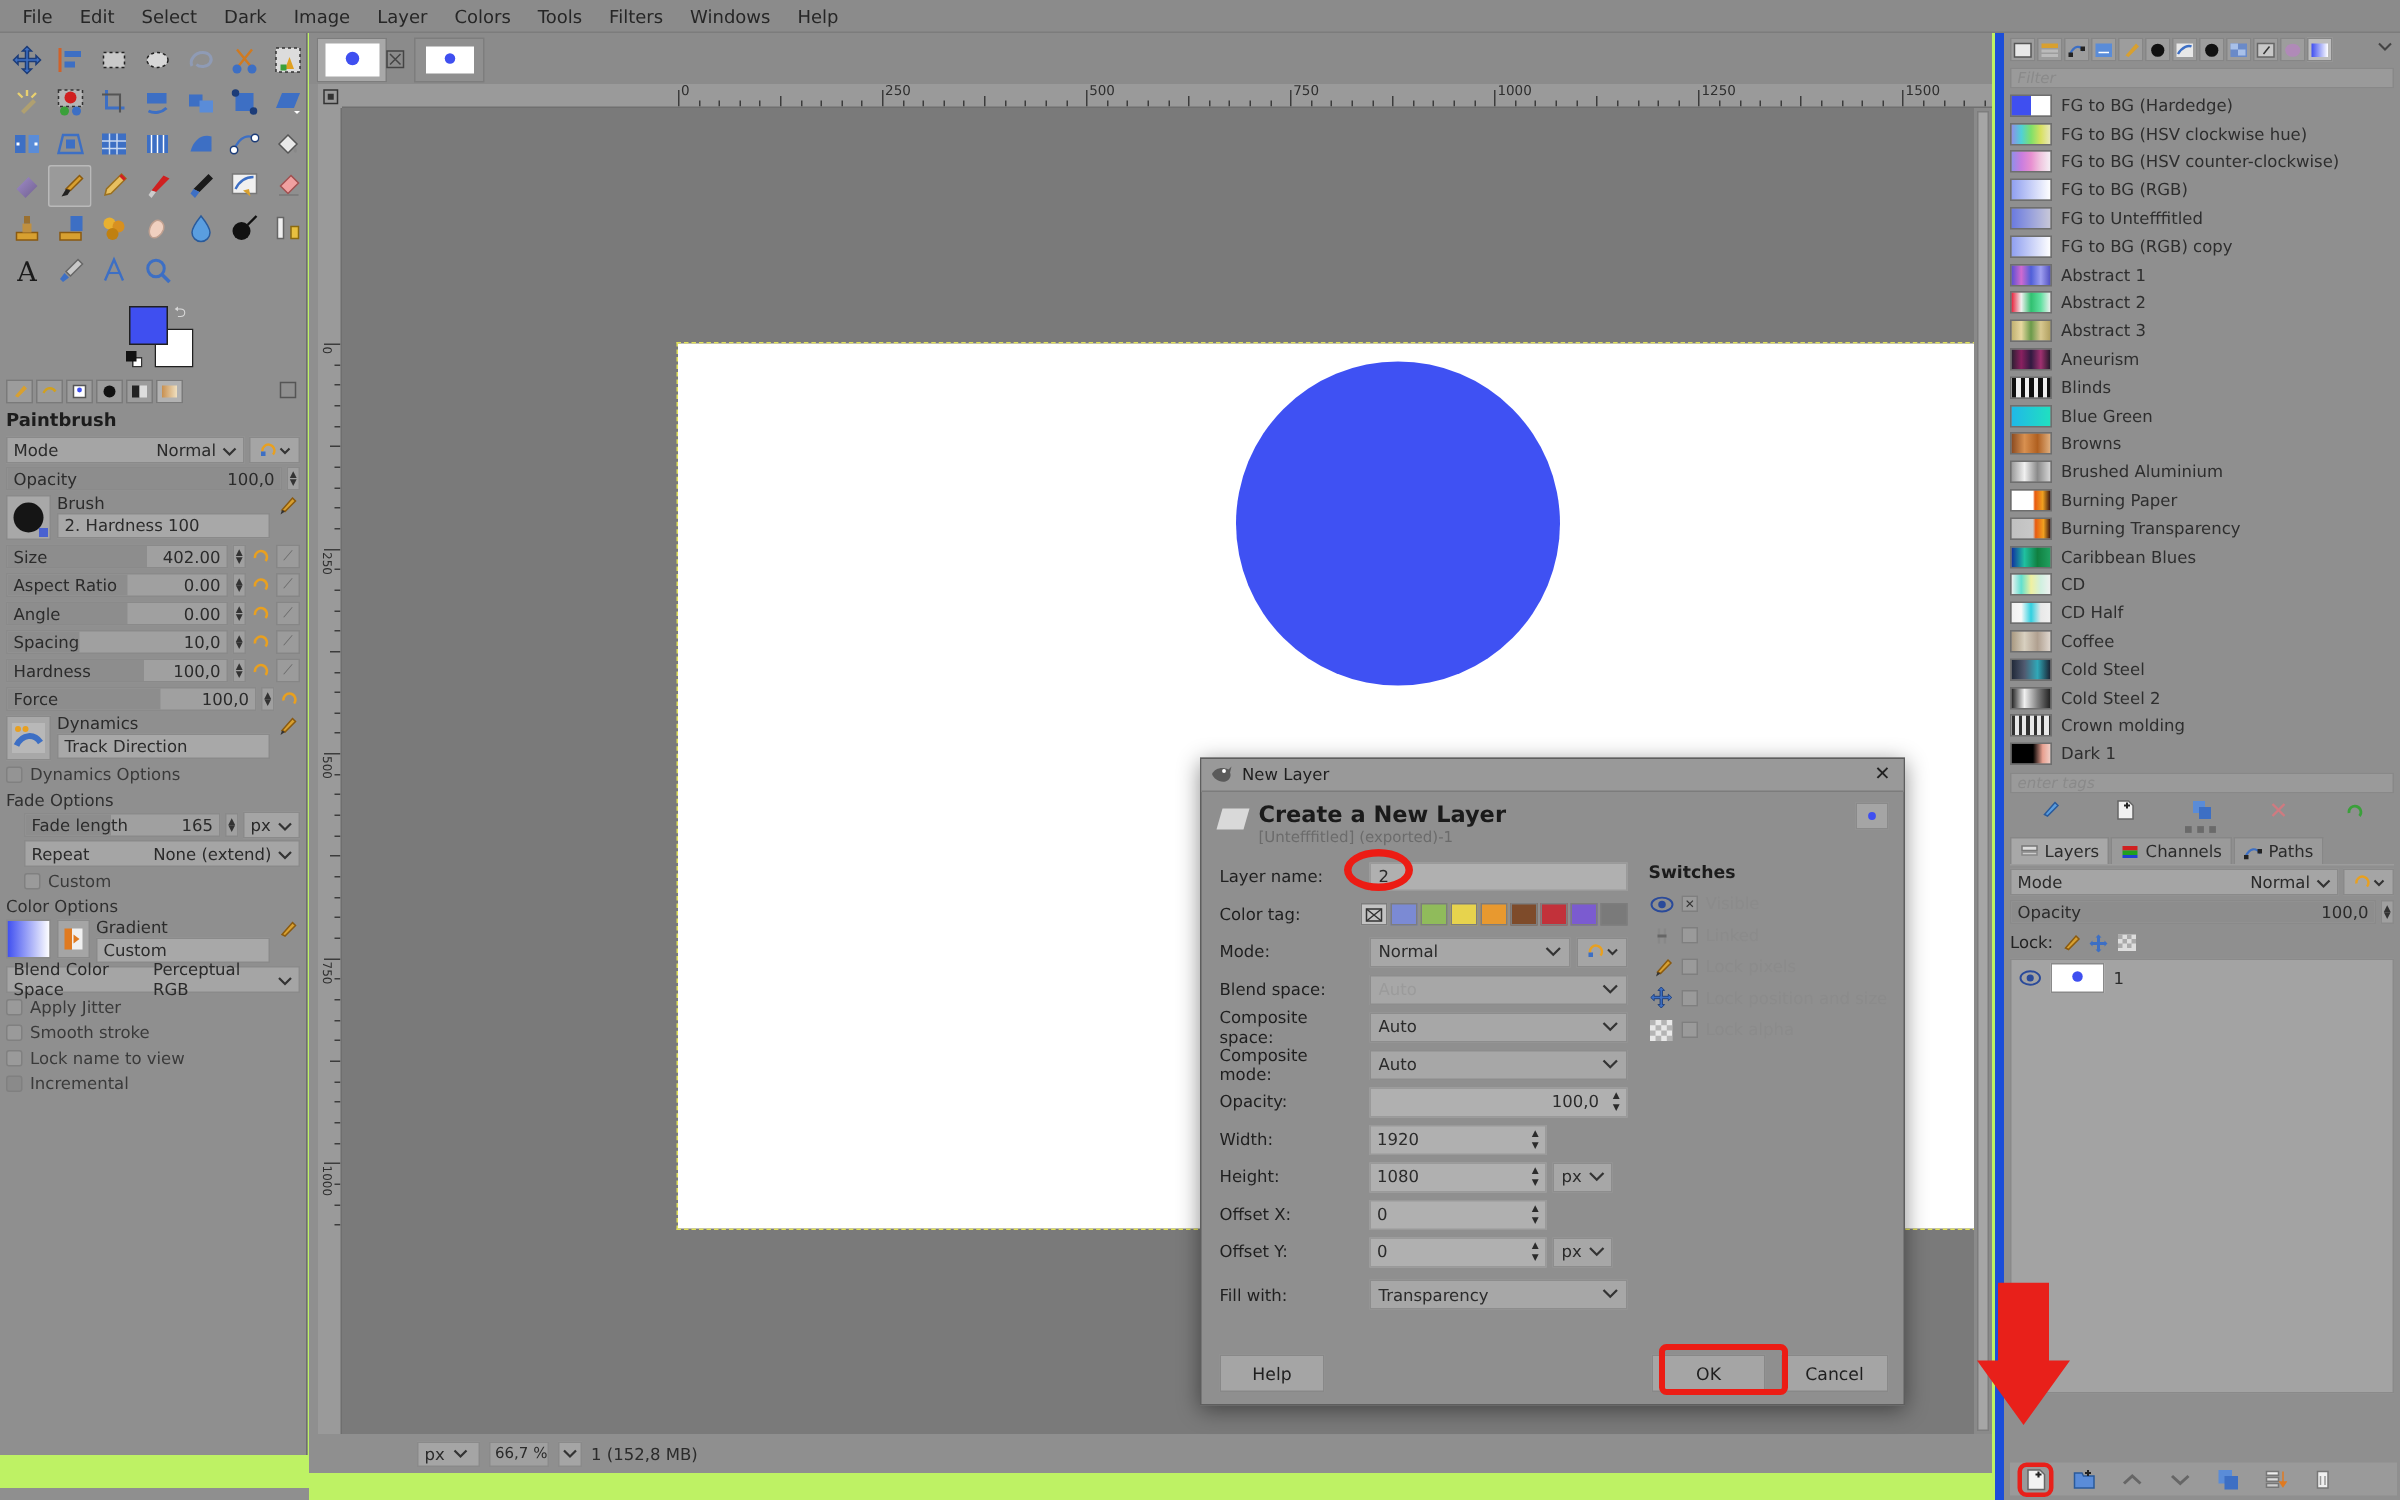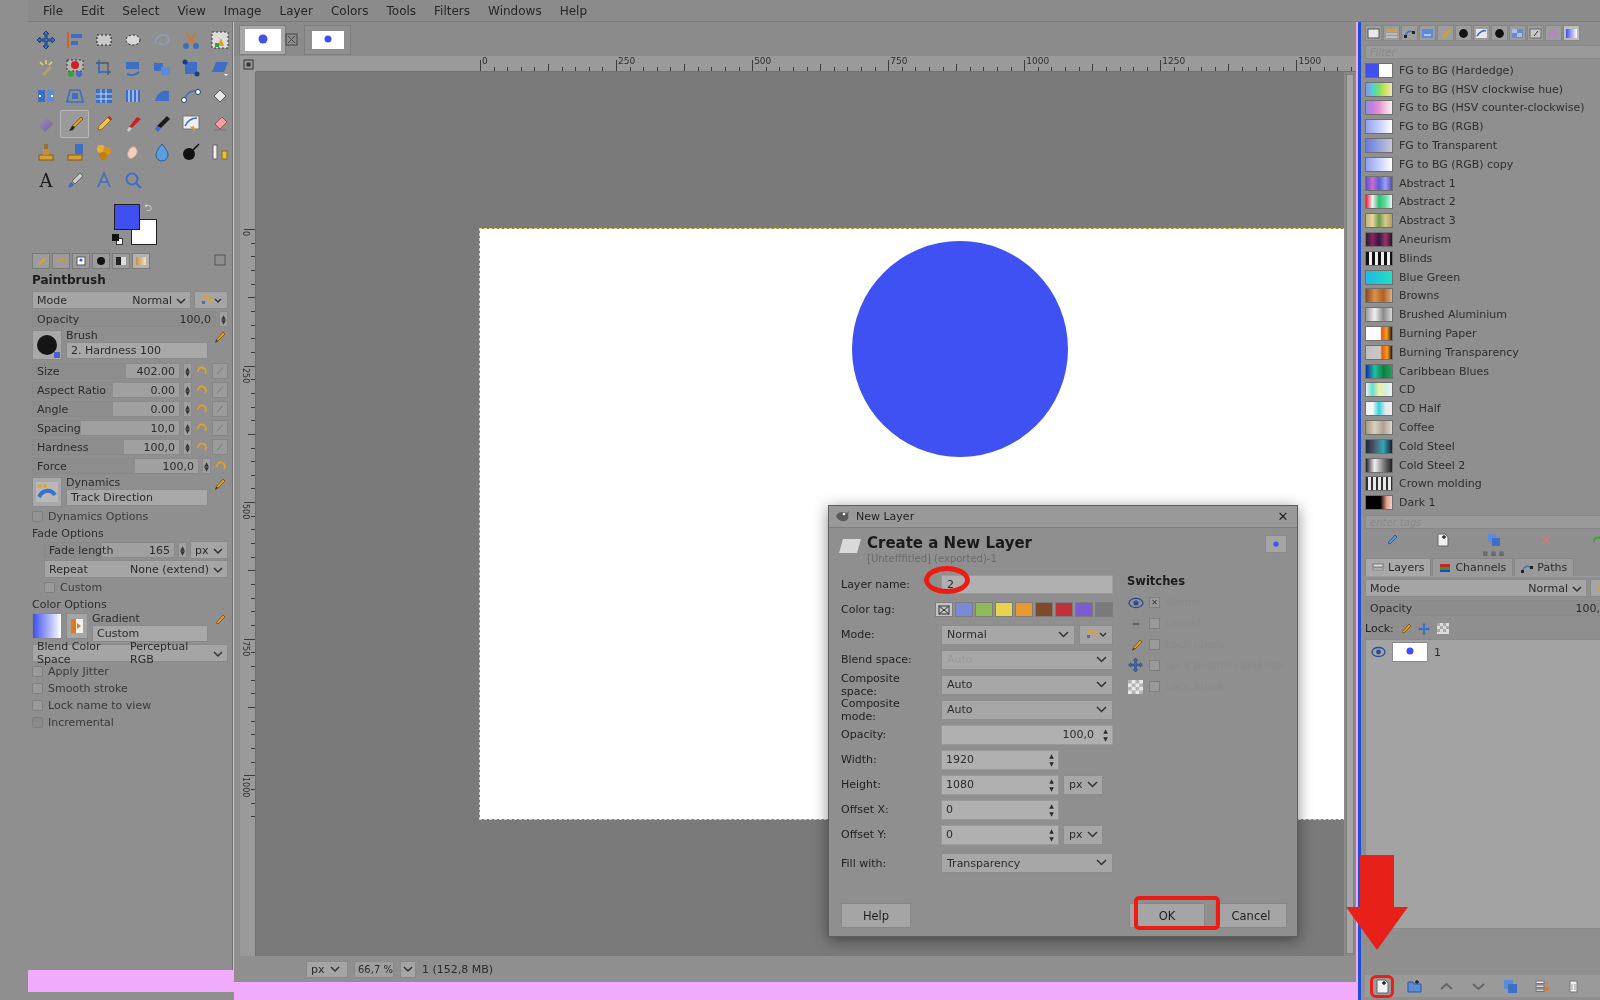--- a/index.html
+++ b/index.html
@@ -4,21 +4,21 @@
 <style>
   * { box-sizing: border-box; margin:0; padding:0; }
   html,body { width:1600px; height:1000px; overflow:hidden; }
   body {
     font-family: "DejaVu Sans", sans-serif;
     font-size: 11px;
     color: #2b2b2b;
     background: #8f8f8f;
     position: relative;
   }
-  .app { position:absolute; inset:0; background:#f0abfc;margin-left:28px; }
+  .app { position:absolute; inset:0; background:#bef264; }
 
   
   .menubar {
     position:absolute; left:0; top:0; width:1600px; height:22px;
     background:#8b8b8b; display:flex; align-items:center; padding-left:6px; gap:0;
     border-bottom:1px solid #7c7c7c;
   }
   .menubar .mi { padding:2px 9px; font-size:12px; color:#262626; cursor:default; }
 
   
@@ -128,21 +128,21 @@
   
   .statusbar { position:absolute; left:206px; top:956px; width:1122px; height:26px; background:#8f8f8f; display:flex;align-items:center;gap:6px;padding-left:72px;}
   .unitcombo { height:17px;min-width:42px;background:#a5a5a5;border:1px solid #8a8a8a;display:flex;align-items:center;padding:0 4px;gap:5px;font-size:11px;}
   .zoombox { height:17px;width:40px;background:#a0a0a0;border:1px solid #8a8a8a;font-size:10px;display:flex;align-items:center;padding-left:3px;}
   .zoomarrow { height:17px;width:16px;background:#a5a5a5;border:1px solid #8a8a8a;display:flex;align-items:center;justify-content:center;}
   .statustext { font-size:11px;color:#2b2b2b; }
 
   .bottombar { position:absolute; left:0; top:970px; width:206px; height:30px; background:#8f8f8f; display:flex;align-items:center;gap:26px;padding-left:14px;}
 
   
-  .rightdock { position:absolute; left:1330px; top:22px; width:270px; height:978px; background:#8f8f8f; border-left:3px solid #1d4ed8; }
+  .rightdock { position:absolute; left:1330px; top:22px; width:270px; height:978px; background:#8f8f8f; border-left:6px solid #1d4ed8; }
   .dockicons { display:flex; gap:1px; padding:3px 3px 2px 4px; align-items:center; }
   .dockicons .di { width:17px;height:16px;background:#9d9d9d;border:1px solid #868686;display:flex;align-items:center;justify-content:center; }
   .dockicons .di.sel { background:#bdbdbd; }
   .dockicons .sp { margin-left:auto; }
 
   .filterbox { margin:2px 4px; height:14px; background:#9a9a9a; border:1px solid #888; display:flex;align-items:center;padding:0 4px; }
   .filterbox span { font-size:10px; color:#8a8a8a; font-style:italic; }
 
   .gradlist { margin:0 4px; height:452px; overflow:hidden; position:relative; }
   .glrow { display:flex; align-items:center; gap:6px; height:18.8px; }
@@ -230,21 +230,21 @@
 </style>
 </head>
 <body>
 
 <div class="app">
 
   <div class="menubar">
     <div class="mi">File</div>
     <div class="mi">Edit</div>
     <div class="mi">Select</div>
-    <div class="mi">View</div>
+    <div class="mi">Dark</div>
     <div class="mi">Image</div>
     <div class="mi">Layer</div>
     <div class="mi">Colors</div>
     <div class="mi">Tools</div>
     <div class="mi">Filters</div>
     <div class="mi">Windows</div>
     <div class="mi">Help</div>
   </div>
 
   <div class="toolbox">
@@ -1120,21 +1120,21 @@
         <div class="glrow">
           <span class="glsw" style="background: linear-gradient(90deg, rgb(143, 143, 232), rgb(200, 125, 224), rgb(232, 143, 208), rgb(240, 200, 224), rgb(245, 240, 245));"></span>
           <span class="glname">FG to BG (HSV counter-clockwise)</span>
         </div>
         <div class="glrow">
           <span class="glsw" style="background: linear-gradient(90deg, rgb(143, 159, 240), rgb(255, 255, 255));"></span>
           <span class="glname">FG to BG (RGB)</span>
         </div>
         <div class="glrow">
           <span class="glsw" style="background: linear-gradient(90deg, rgb(106, 122, 224), rgb(200, 200, 216));"></span>
-          <span class="glname">FG to Transparent</span>
+          <span class="glname">FG to Untefffitled</span>
         </div>
         <div class="glrow">
           <span class="glsw" style="background: linear-gradient(90deg, rgb(143, 159, 240), rgb(255, 255, 255));"></span>
           <span class="glname">FG to BG (RGB) copy</span>
         </div>
         <div class="glrow">
           <span class="glsw" style="background: linear-gradient(90deg, rgb(90, 79, 208), rgb(208, 106, 208), rgb(79, 95, 216), rgb(159, 159, 240), rgb(79, 79, 192));"></span>
           <span class="glname">Abstract 1</span>
         </div>
         <div class="glrow">

